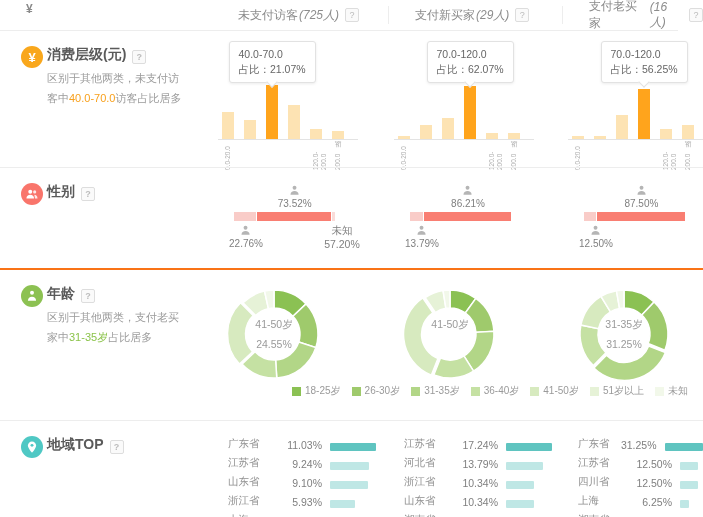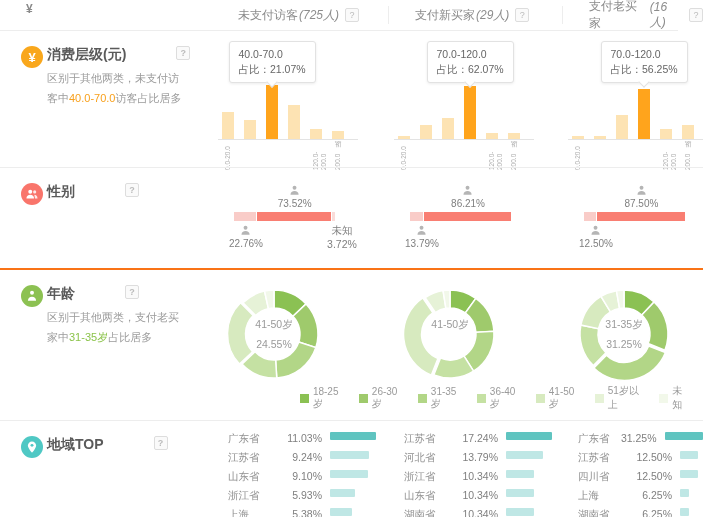--- a/index.html
+++ b/index.html
@@ -17,21 +17,21 @@
   
   section{position:absolute;left:0;width:703px;display:grid;grid-template-columns:212px 176px 174px 141px;}
   section.consume{top:31px;height:136px;}
   section.gender{top:167px;height:101px;border-top:1px solid #ededed;}
   section.age{top:268px;height:152px;border-top:2px solid #f97316;}
   section.region{top:420px;height:97px;border-top:1px solid #ededed;}
 
   .info{position:relative;}
   .icon-circle{position:absolute;left:21px;top:15px;width:22px;height:22px;border-radius:50%;color:#fff;font-size:13px;font-weight:bold;display:flex;align-items:center;justify-content:center;}
   .icon-circle svg{width:14px;height:14px;}
-  .info h3{position:absolute;left:47px;top:15px;margin:0;font-size:14px;color:#5a5a5a;display:flex;align-items:flex-start;white-space:nowrap;gap:44px;}
+  .info h3{position:absolute;left:47px;top:15px;margin:0;font-size:14px;color:#5a5a5a;display:flex;align-items:flex-end;white-space:nowrap;}
   .info .desc{position:absolute;left:47px;top:37px;width:142px;margin:0;font-size:11px;line-height:20px;color:#9b9b9b;}
   .hl-orange{color:#f8a01c;} .hl-red{color:#f8544b;} .hl-green{color:#8bc34a;} .hl-teal{color:#3fbdb9;}
 
   
   .consume-chart{position:relative;height:136px;}
   .consume-plot{position:absolute;left:10px;bottom:27px;width:136px;height:0;border-bottom:0;}
   .axis{position:absolute;left:6px;bottom:27px;width:140px;height:1px;background:#e3e3e3;}
   .cbar{position:absolute;bottom:1px;width:12px;}
   .cxlabel{position:absolute;top:4px;font-size:6.5px;color:#adadad;writing-mode:vertical-rl;transform:rotate(180deg);height:26px;line-height:8px;letter-spacing:0;}
   .tooltip{position:absolute;top:10px;background:#fff;border:1px solid #e2e2e2;border-radius:3px;box-shadow:0 1px 3px rgba(0,0,0,.08);padding:5px 9px;font-size:10.5px;color:#666;line-height:15px;white-space:nowrap;z-index:2;}
@@ -44,27 +44,27 @@
   .g-seg + .g-seg{margin-left:1px;}
   .g-marker{position:absolute;text-align:center;font-size:10px;color:#7f7f7f;transform:translateX(-50%);line-height:12px;}
   .g-marker svg{width:13px;height:13px;display:block;margin:0 auto 1px;}
   .g-female{top:16px;} .g-male{top:56px;}
   .g-unknown{position:absolute;top:55px;font-size:10.5px;color:#7f7f7f;text-align:center;line-height:14px;transform:translateX(-50%);}
 
   
   .donut-wrap{position:relative;width:96px;height:96px;margin:16px 0 0 14px;}
   .donut-wrap svg{position:absolute;left:0;top:0;}
   .donut-center{position:absolute;left:0;top:28px;width:96px;text-align:center;font-size:10.5px;color:#9a9a9a;line-height:20px;pointer-events:none;}
-  .age-legend{position:absolute;left:300px;top:114px;display:flex;align-items:center;}
+  .age-legend{position:absolute;left:292px;top:114px;display:flex;align-items:center;}
   .legend-item{display:flex;align-items:center;margin-right:11px;font-size:10px;color:#9a9a9a;cursor:pointer;}
   .legend-swatch{width:9px;height:9px;margin-right:4px;display:inline-block;}
 
   
   .region-list{padding:11px 0 0 16px;}
-  .region-row{display:flex;align-items:flex-start;height:19px;}
+  .region-row{display:flex;align-items:flex-end;height:19px;}
   .r-name{width:50px;font-size:10.5px;color:#8f8f8f;}
   .r-pct{width:44px;font-size:10.5px;color:#7f7f7f;text-align:right;margin-right:8px;}
   .r-bar{height:8px;border-radius:1px;}
 </style>
 </head>
 <body>
 
 <div class="page">
 
   <div class="corner-glyph">¥</div>
@@ -177,21 +177,21 @@
           <div class="g-seg" style="width: calc(22.76% - 1px); background: rgb(249, 204, 200);"></div>
           <div class="g-seg" style="width: calc(73.52% - 1px); background: rgb(249, 126, 114);"></div>
           <div class="g-seg" style="width: calc(3.72% - 1px); background: rgb(250, 220, 217);"></div>
         </div>
       <div class="g-marker g-male" style="left: 34px;"><svg viewBox="0 0 24 24">
             <circle cx="12" cy="7" r="3.6" fill="#b5b5b5"></circle>
             <path d="M4.5 20c0-4.6 3.3-6.9 7.5-6.9s7.5 2.3 7.5 6.9z" fill="#b5b5b5"></path>
           </svg><span>22.76%</span></div>
       <div class="g-unknown" style="left:130px">
           <div>未知</div>
-          <div>3.72%</div>
+          <div>57.20%</div>
         </div>
     </div>
     <div class="gender-chart">
       <div class="g-marker g-female" style="left: 80.0329px;"><svg viewBox="0 0 24 24">
             <circle cx="12" cy="7" r="3.6" fill="#b5b5b5"></circle>
             <path d="M4.5 20c0-4.6 3.3-6.9 7.5-6.9s7.5 2.3 7.5 6.9z" fill="#b5b5b5"></path>
           </svg><span>86.21%</span></div>
       <div class="g-bar">
           <div class="g-seg" style="width: calc(13.79% - 1px); background: rgb(249, 204, 200);"></div>
           <div class="g-seg" style="width: calc(86.21% - 1px); background: rgb(249, 126, 114);"></div>

